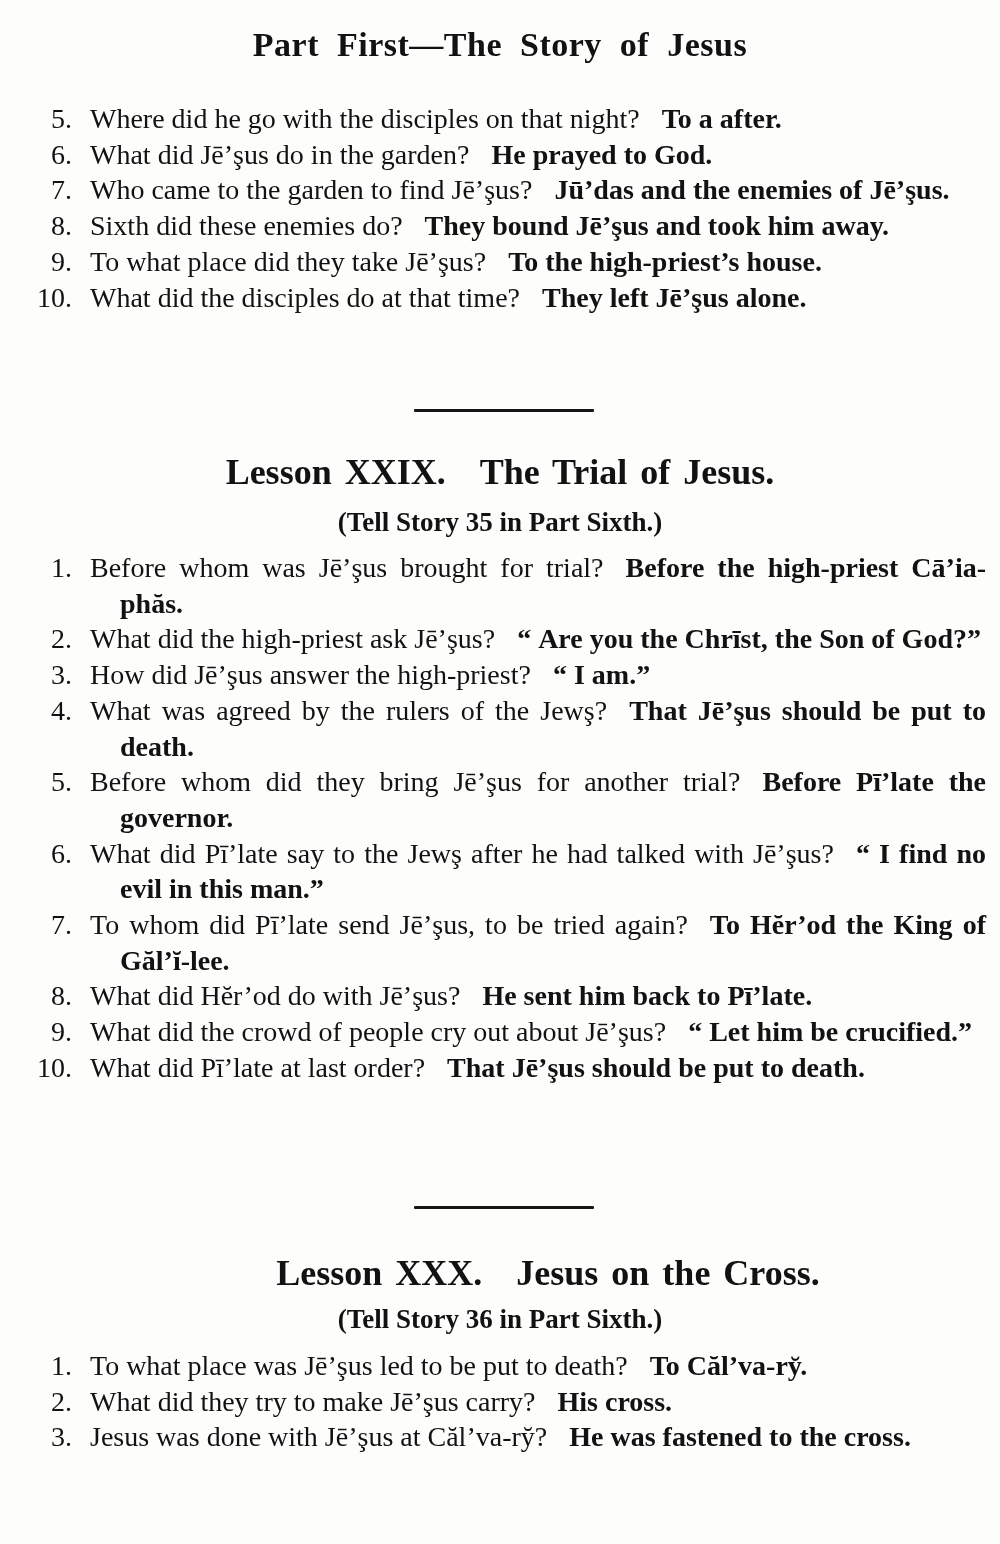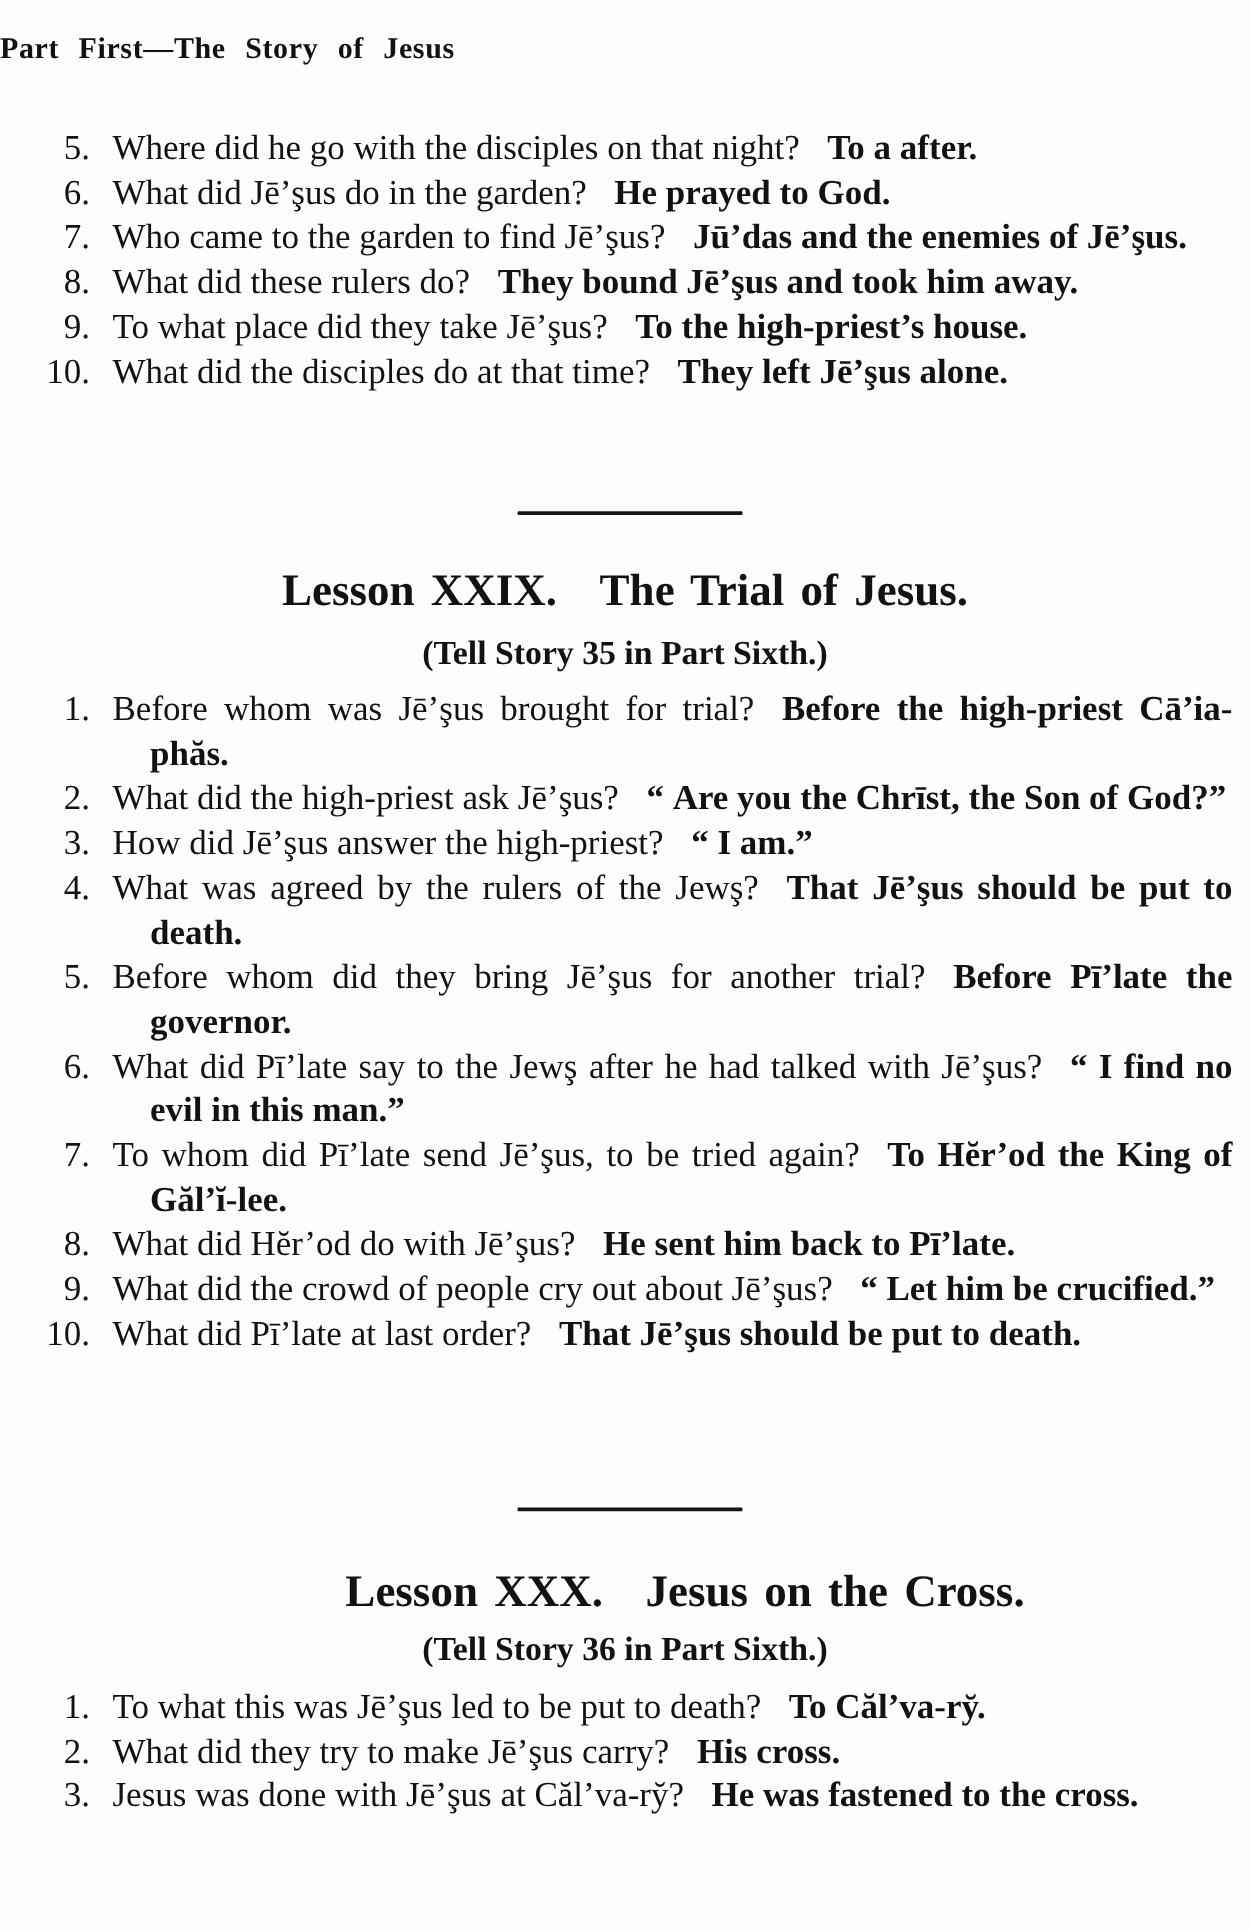--- a/index.html
+++ b/index.html
@@ -7,22 +7,22 @@
     position:relative;
     width:1000px;height:1544px;
     background:#fdfdfc;
     color:#121212;
     font-family:"Liberation Serif","DejaVu Serif",serif;
     overflow:hidden;
     margin:0 auto;
   }
   .page-title{
     position:absolute;top:26px;left:0;width:100%;
-    text-align:left;
-    font-size:24px;font-weight:700;
+    text-align:center;
+    font-size:34px;font-weight:700;
     letter-spacing:0.5px;word-spacing:9px;
   }
   .lesson-heading{
     position:absolute;left:0;width:100%;
     text-align:center;
     font-size:36px;font-weight:700;
     word-spacing:4px;
   }
   #h-l29{top:451px;}
   #h-l30{top:1252px;margin-left:48px;}
@@ -71,21 +71,21 @@
     <div class="qa-item">
       <span class="num">5.</span><span class="q">Where did he go with the disciples on that night?</span><span class="qa-gap"></span><span class="a">To a after.</span>
     </div>
     <div class="qa-item">
       <span class="num">6.</span><span class="q">What did Jē’şus do in the garden?</span><span class="qa-gap"></span><span class="a">He prayed to God.</span>
     </div>
     <div class="qa-item">
       <span class="num">7.</span><span class="q">Who came to the garden to find Jē’şus?</span><span class="qa-gap"></span><span class="a">Jū’das and the enemies of Jē’şus.</span>
     </div>
     <div class="qa-item">
-      <span class="num">8.</span><span class="q">What did these rulers do?</span><span class="qa-gap"></span><span class="a">They bound Jē’şus and took him away.</span>
+      <span class="num">8.</span><span class="q">Sixth did these enemies do?</span><span class="qa-gap"></span><span class="a">They bound Jē’şus and took him away.</span>
     </div>
     <div class="qa-item">
       <span class="num">9.</span><span class="q">To what place did they take Jē’şus?</span><span class="qa-gap"></span><span class="a">To the high-priest’s house.</span>
     </div>
     <div class="qa-item">
       <span class="num">10.</span><span class="q">What did the disciples do at that time?</span><span class="qa-gap"></span><span class="a">They left Jē’şus alone.</span>
     </div>
   </div>
 
   <div class="divider" id="div-1"></div>
@@ -130,21 +130,21 @@
 
   <div class="divider" id="div-2"></div>
 
   <div class="lesson-heading" id="h-l30">
     <span>Lesson XXX.</span><span class="h-gap"></span><span>Jesus on the Cross.</span>
   </div>
   <div class="lesson-subtitle" id="sub-l30">(Tell Story 36 in Part Sixth.)</div>
 
   <div class="qa-list" id="list-l30">
     <div class="qa-item">
-      <span class="num">1.</span><span class="q">To what this was Jē’şus led to be put to death?</span><span class="qa-gap"></span><span class="a">To Căl’va-ry̆.</span>
+      <span class="num">1.</span><span class="q">To what place was Jē’şus led to be put to death?</span><span class="qa-gap"></span><span class="a">To Căl’va-ry̆.</span>
     </div>
     <div class="qa-item">
       <span class="num">2.</span><span class="q">What did they try to make Jē’şus carry?</span><span class="qa-gap"></span><span class="a">His cross.</span>
     </div>
     <div class="qa-item">
       <span class="num">3.</span><span class="q">Jesus was done with Jē’şus at Căl’va-ry̆?</span><span class="qa-gap"></span><span class="a">He was fastened to the cross.</span>
     </div>
   </div>
 
 </div>

